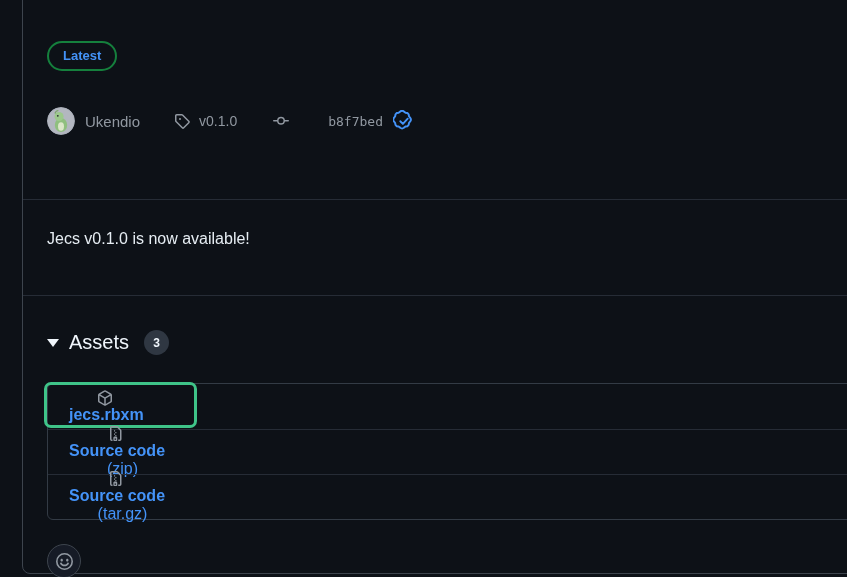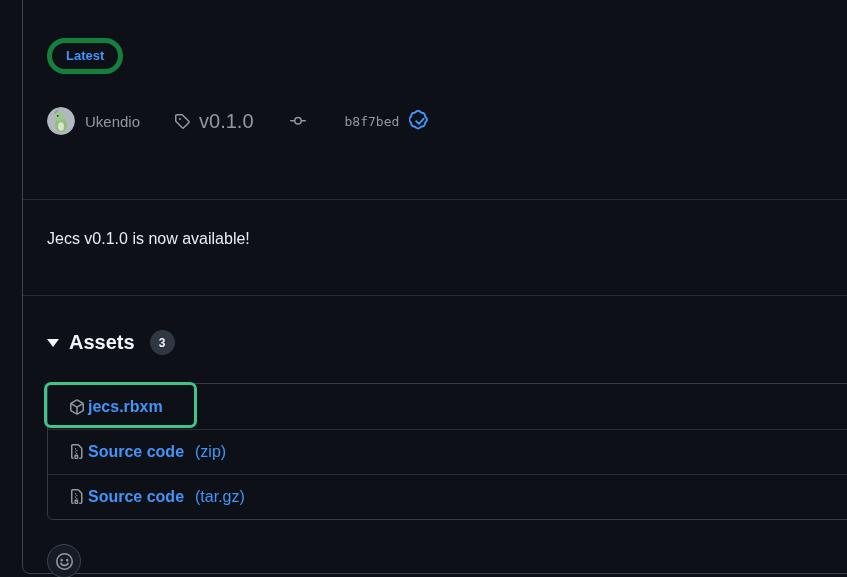--- a/index.html
+++ b/index.html
@@ -27,33 +27,33 @@
     border-bottom:1px solid #262c36;
   }
   .title-row { display:flex; align-items:center; gap:20px; height:44px; }
   .release-title {
     font-size:34px; font-weight:700; color:#f0f6fc; letter-spacing:.2px;
     line-height:44px; white-space:nowrap;
   }
   .latest-badge {
     margin-top:8px;
     font-size:13px; font-weight:700; color:#4493f8;
-    border:5px solid #15803d; border-radius:999px;
+    border:2px solid #15803d; border-radius:999px;
     padding:4px 14px 5px; line-height:17px;
   }
   .meta-row {
     margin-top:32px; display:flex; align-items:center;
     height:30px; color:#9198a1; font-size:15px; white-space:nowrap;
   }
   .avatar { width:28px; height:28px; border-radius:50%; overflow:hidden; flex:0 0 auto; margin-right:10px; display:block; }
   .author { color:#9198a1; font-weight:400; text-decoration:none; }
   .released-text { margin-left:5px; }
   .meta-group { display:flex; align-items:center; margin-left:34px; gap:9px; color:#9198a1; }
   .meta-group svg { display:block; }
-  .tag-label { font-size:20px; }
+  .tag-label { font-size:14px; }
   .commit-label { font-family:"DejaVu Sans Mono", monospace; font-size:13px;margin-left:28px; }
   .verified-icon { margin-left:10px; display:flex; align-items:center; }
 
   
   .release-body {
     padding:27px 24px 0;
     height:96px;
     border-bottom:1px solid #262c36;
   }
   .release-description { font-size:16px; line-height:24px; color:#e6edf3; }
@@ -62,40 +62,40 @@
   .assets-section { padding:0 24px; }
   .assets-header {
     margin-top:32px; height:29px;
     display:flex; align-items:center; cursor:pointer;
   }
   .triangle-down-icon {
     width:0; height:0; margin-right:10px;
     border-left:6px solid transparent; border-right:6px solid transparent;
     border-top:8px solid #f0f6fc;
   }
-  .assets-title { font-size:20px; font-weight:700; color:#f0f6fc; }
+  .assets-title { font-size:20px; font-weight:400; color:#f0f6fc; }
   .assets-count-badge {
     margin-left:15px; min-width:25px; height:25px; padding:0 4px;
     border-radius:999px; background:#2f3742; color:#f0f6fc;
     font-size:12px; font-weight:600;
     display:flex; align-items:center; justify-content:center;
   }
   .asset-list {
     margin-top:26px;
     border:1px solid #333b45;
     border-radius:6px;
   }
   .asset-row {
     position:relative; height:45px;
     display:flex; align-items:center; padding:0 21px;
   }
   .asset-row + .asset-row { border-top:1px solid #262c36; }
   .asset-link {
     display:flex; align-items:center;
-    color:#4493f8; font-size:16px; text-decoration:none;
+    color:#4493f8; font-size:16px; text-decoration:none;flex-direction:column;
   }
   .asset-link svg { display:block; margin-right:3px; }
   .asset-name { font-weight:700; }
   .asset-suffix { margin-left:11px; font-weight:400; }
   .highlight-box {
     position:absolute; left:-4px; top:-2px;
     width:153px; height:46px;
     border:3px solid #3fc489; border-radius:7px;
     pointer-events:none;
   }

